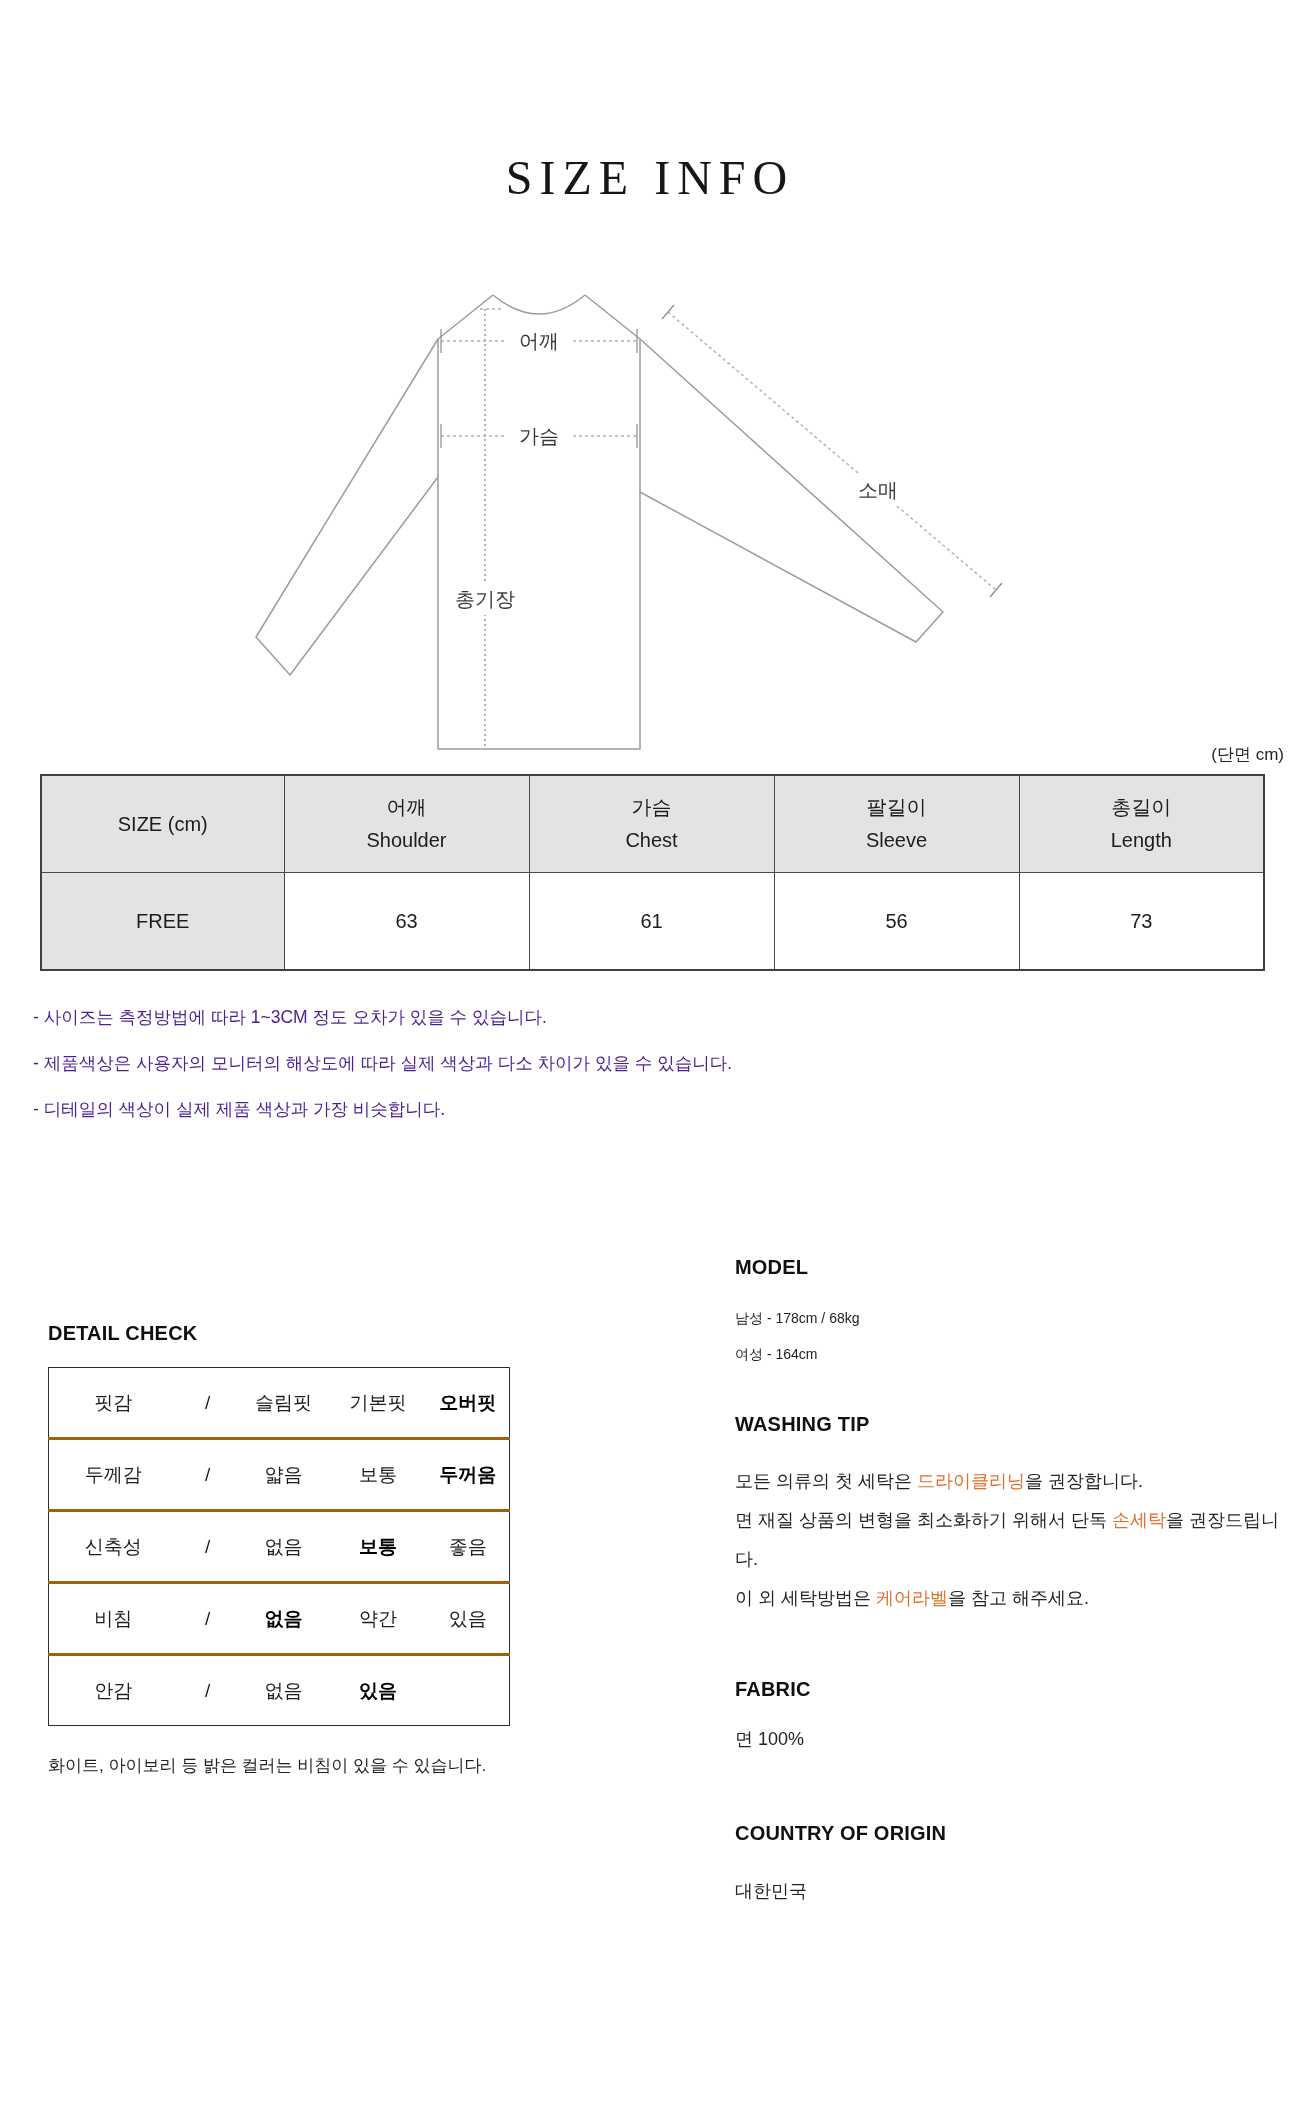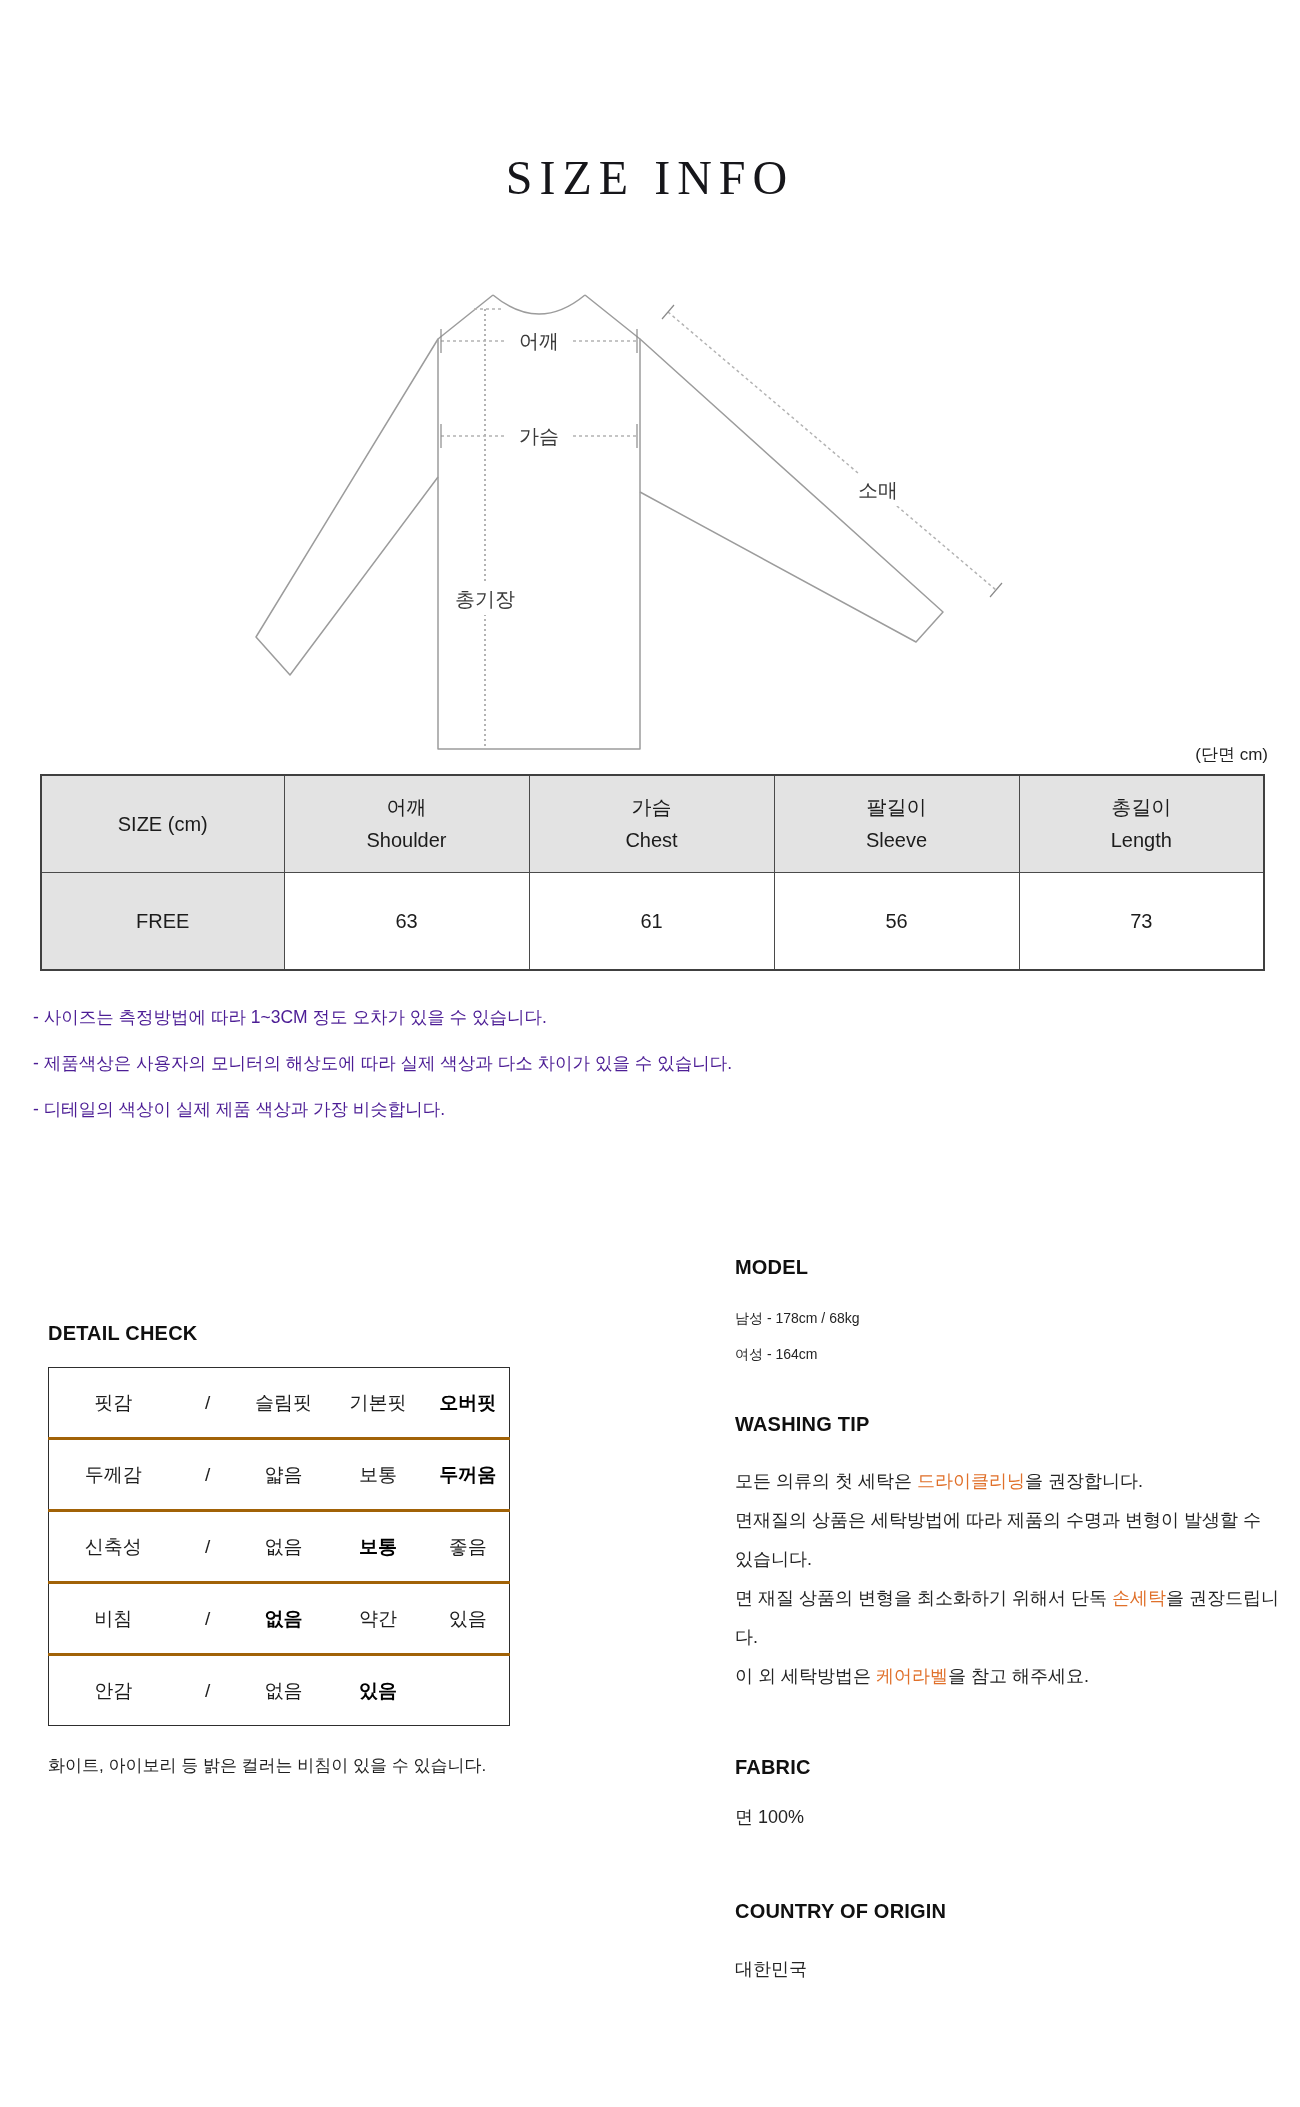--- a/index.html
+++ b/index.html
@@ -12,21 +12,21 @@
   .page-title{
     padding-top:150px;text-align:center;
     font-family:"Liberation Serif", serif;
     font-size:48px;font-weight:500;letter-spacing:7px;color:#16161a;
   }
   
   .diagram-wrap{width:780px;margin:82px 0 0 238px;}
   .diagram-wrap svg{display:block;}
   .svg-label{font-family:"Liberation Sans",sans-serif;font-size:20px;fill:#3a3a3a;}
   .unit-note{
-    text-align:right;padding-right:32px;margin-top:-14px;
+    text-align:right;padding-right:16px;margin-top:-14px;
     font-size:17px;color:#1f1f1f;
   }
   
   table.size-table{
     margin:8px 0 0 40px;border-collapse:collapse;table-layout:fixed;
     width:1223px;border:2px solid #404040;
   }
   table.size-table th,table.size-table td{
     border:1px solid #4a4a4a;height:96px;text-align:center;vertical-align:middle;
     font-size:20px;font-weight:normal;color:#1c1c1c;line-height:33px;padding:0;
@@ -205,21 +205,20 @@
 <div id="info-col">
   <h3 class="sec-head">MODEL</h3>
   <div class="model-lines">
     <p>남성 - 178cm / 68kg</p>
     <p>여성 - 164cm</p>
   </div>
 
   <h3 class="sec-head wash-head">WASHING TIP</h3>
   <div class="wash-lines">
     <p><span>모든 의류의 첫 세탁은 </span><span class="hl">드라이클리닝</span><span>을 권장합니다.</span></p>
-    <p><span>면재질의 상품은 세탁방법에 따라 제품의 수명과 변형이 발생할 수 있습니다.</span><span class="hl"></span><span></span></p>
     <p><span>면 재질 상품의 변형을 최소화하기 위해서 단독 </span><span class="hl">손세탁</span><span>을 권장드립니다.</span></p>
     <p><span>이 외 세탁방법은 </span><span class="hl">케어라벨</span><span>을 참고 해주세요.</span></p>
   </div>
 
   <h3 class="sec-head fabric-head">FABRIC</h3>
   <p class="plain-value">면 100%</p>
 
   <h3 class="sec-head origin-head">COUNTRY OF ORIGIN</h3>
   <p class="plain-value origin-value">대한민국</p>
 </div>

